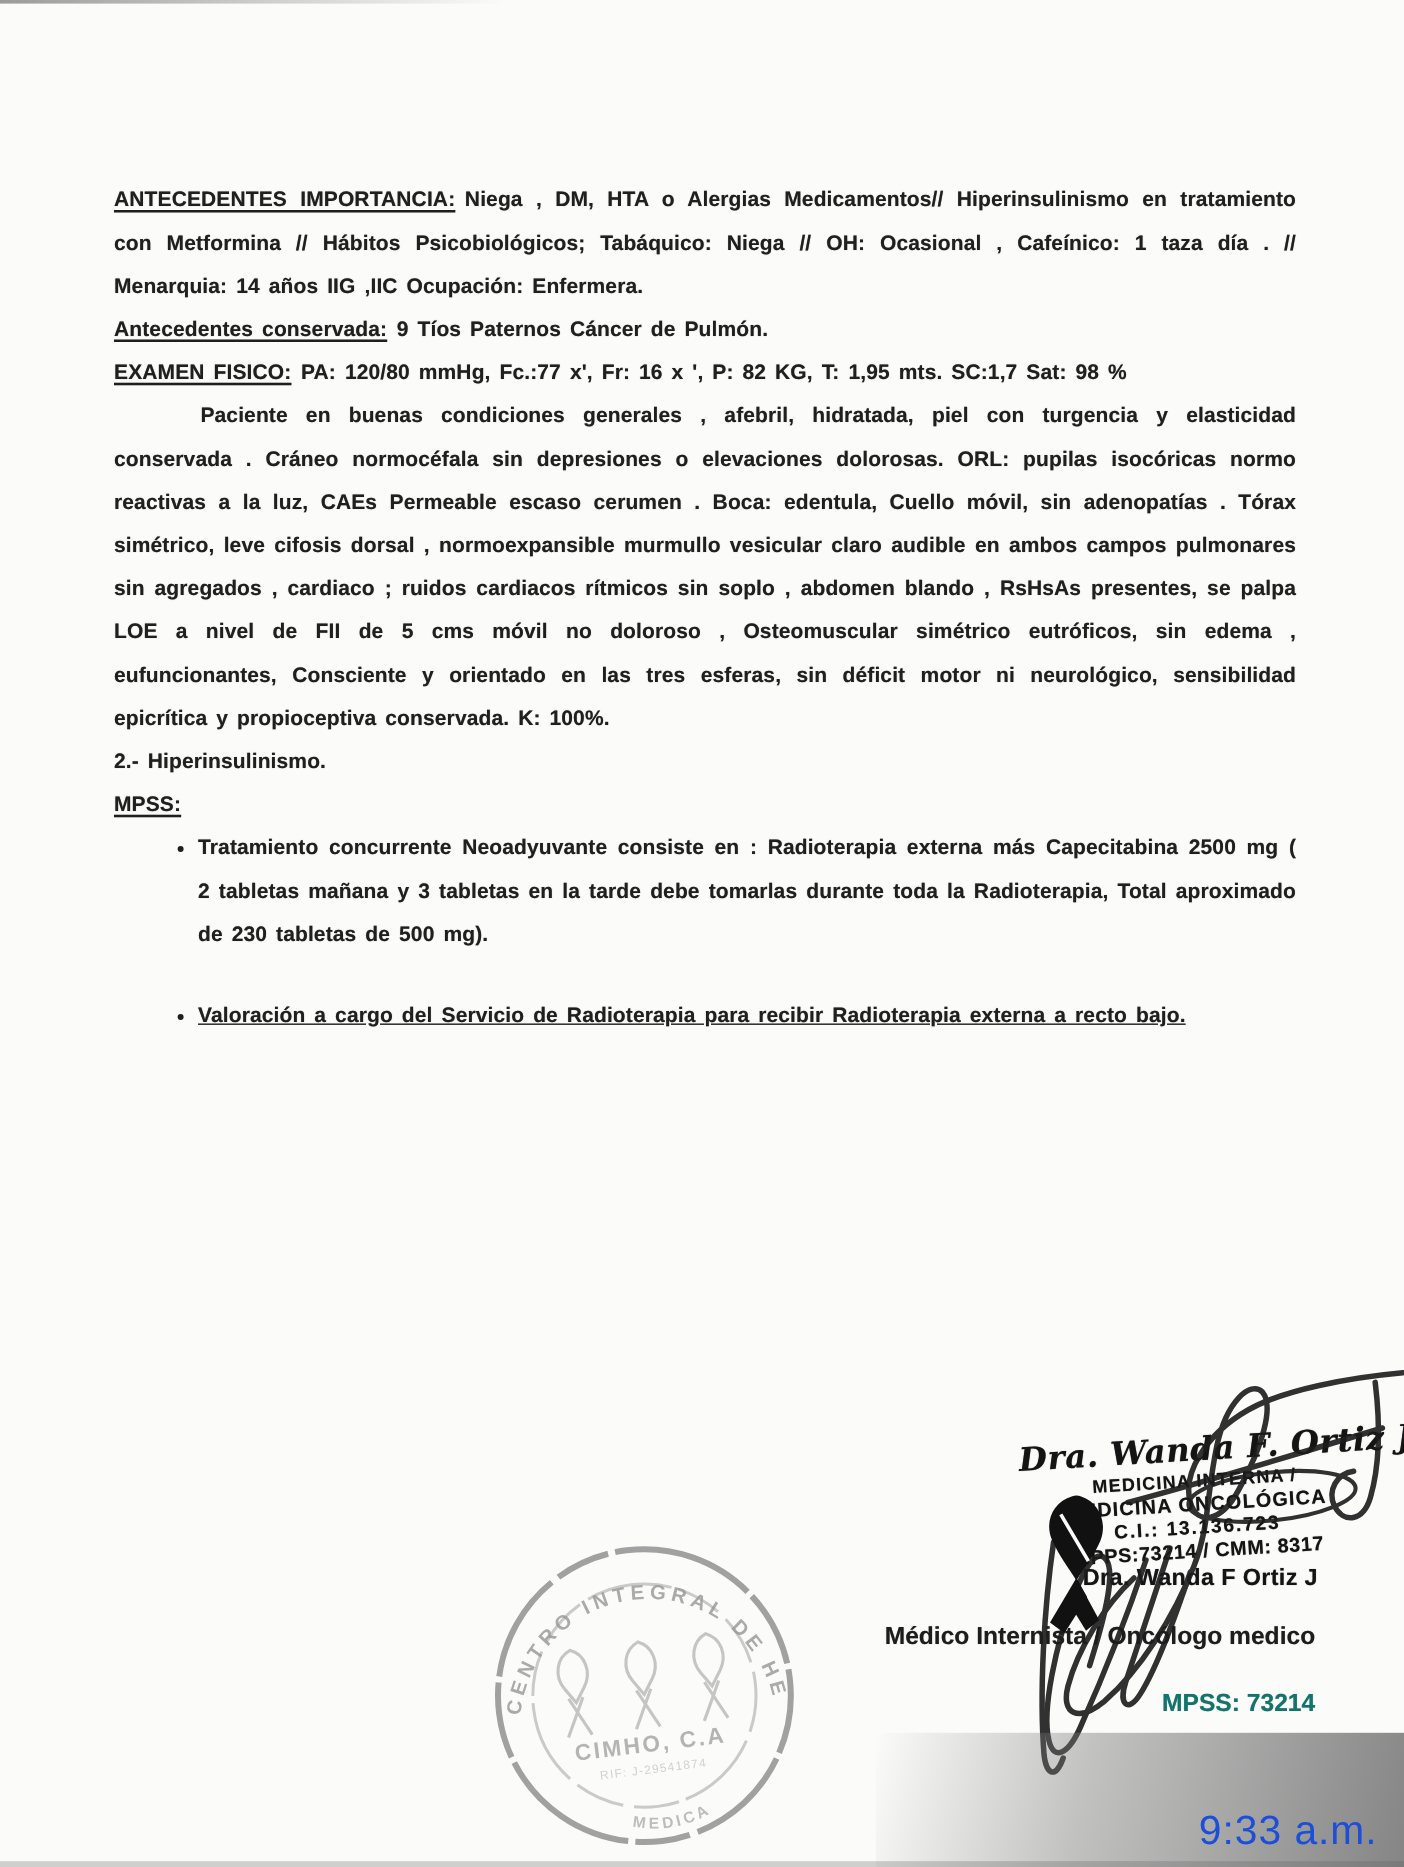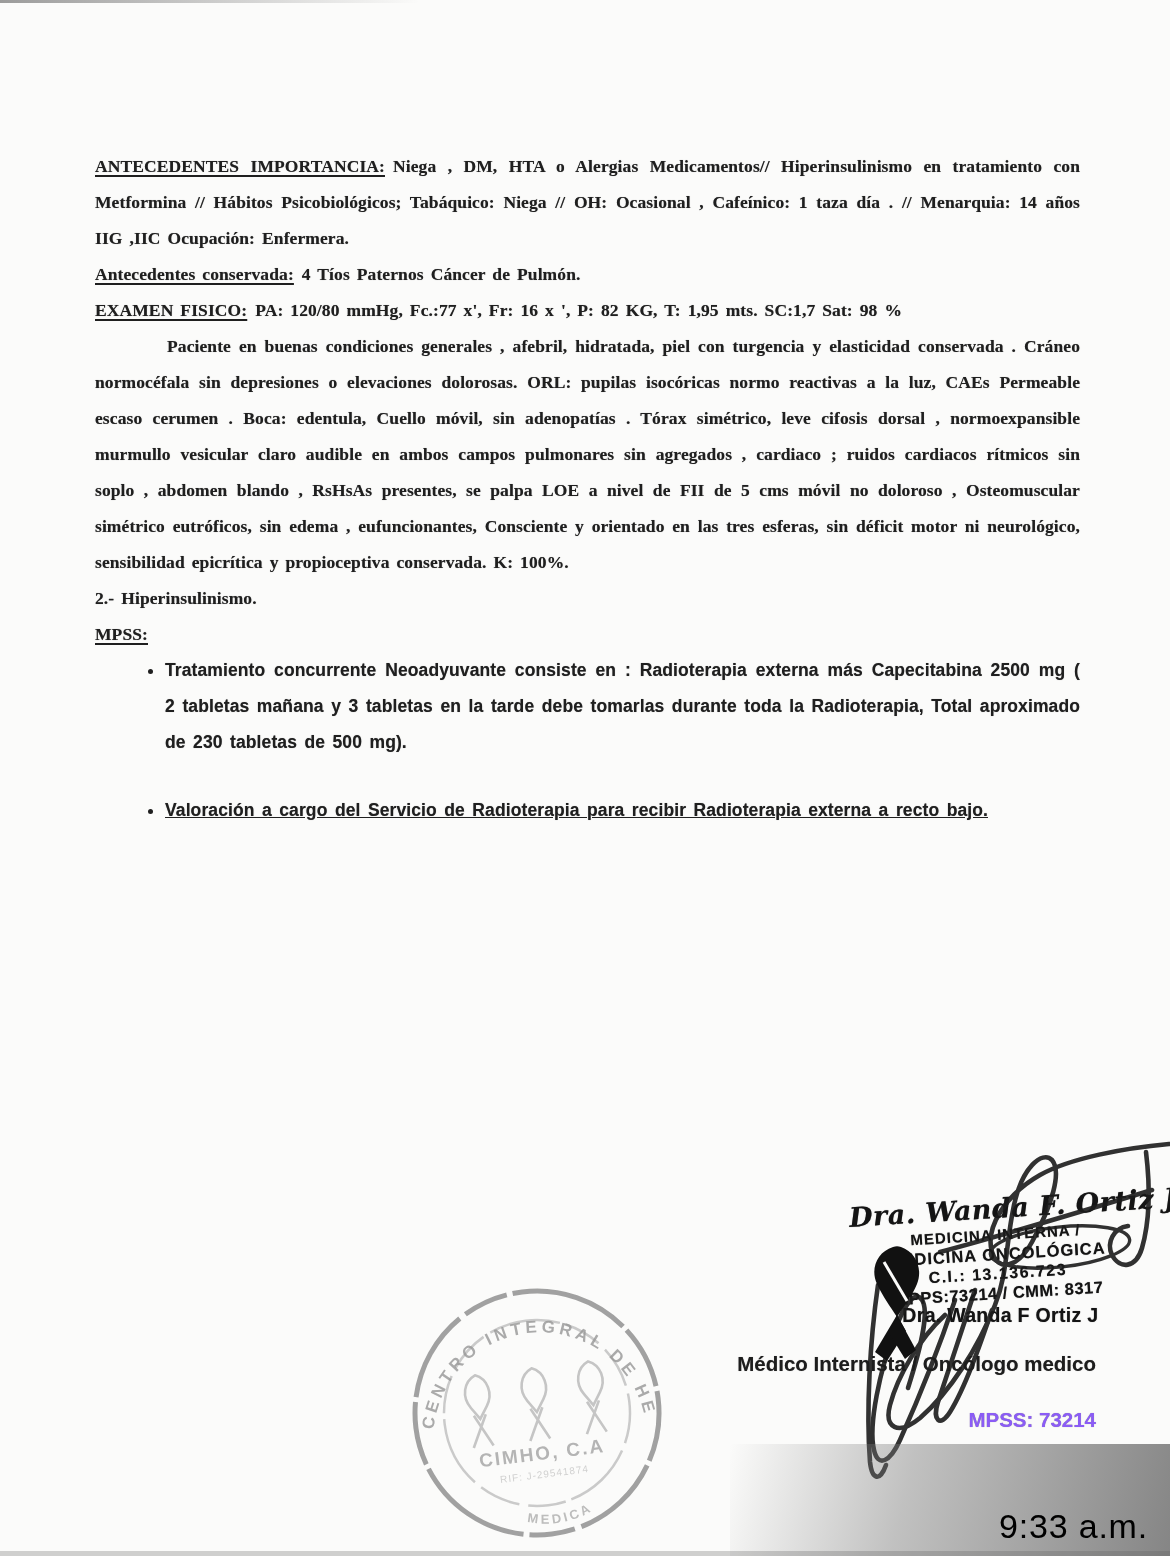--- a/index.html
+++ b/index.html
@@ -14,21 +14,21 @@
   .edge-top{
     position:absolute;top:0;left:0;width:420px;height:3px;
     background:linear-gradient(90deg, rgba(60,60,60,.5), rgba(60,60,60,0));
   }
   .doc{
     position:absolute;left:95px;top:148px;width:985px;
     font-size:17.5px;font-weight:700;line-height:36px;
     letter-spacing:.1px;word-spacing:2.5px;
     text-shadow:0 0 .7px rgba(25,25,25,.55);
   }
-  .doc p{margin:0;font-family:Liberation Serif, serif;}
+  .doc p{margin:0;}
   .just{text-align:justify;}
   .lbl{
     text-decoration:underline;
     text-decoration-thickness:1.6px;
     text-underline-offset:3px;
     margin-right:8px;
   }
   .m-fam{margin-top:22px;}
   .m-exa{margin-top:16px;}
   .m-desc{margin-top:10px;text-indent:72px;}
@@ -61,51 +61,51 @@
     font-size:19.5px;font-weight:700;line-height:23px;margin-top:1px;
     transform:rotate(3.5deg);letter-spacing:.3px;
   }
   .role-line{
     position:absolute;top:1352px;right:74px;
     font-size:20.5px;font-weight:700;color:#1d1d1d;
     text-shadow:0 0 .7px rgba(25,25,25,.5);
   }
   .mpss-line{
     position:absolute;top:1408px;right:74px;
-    font-size:20.5px;font-weight:700;color:#8b5cf6;
+    font-size:20.5px;font-weight:700;color:#0f766e;
     text-shadow:0 0 .7px rgba(25,25,25,.5);
   }
   .sig-svg,.seal-svg{position:absolute;left:0;top:0;}
   .seal-wrap{
     position:absolute;left:406px;top:1282px;width:262px;height:262px;
     transform:rotate(-7deg);opacity:.85;
   }
   .ts-corner{
     position:absolute;right:0;bottom:0;width:440px;height:112px;
     background:linear-gradient(103deg, rgba(130,130,130,0) 0%, rgba(122,122,122,.45) 40%, rgba(100,100,100,.78) 100%);
   }
   .ts-text{
     position:absolute;right:22px;bottom:10px;
-    font-size:34px;font-weight:400;color:#000000;letter-spacing:.8px;
+    font-size:34px;font-weight:400;color:#1d4ed8;letter-spacing:.8px;
   }
   .edge-bottom{
     position:absolute;left:0;right:0;bottom:0;height:5px;
     background:rgba(95,95,95,.28);
   }
 </style>
 </head>
 <body>
 
 <div class="page">
   <div class="edge-top"></div>
 
   <main class="doc">
     <p class="just"><span class="lbl">ANTECEDENTES IMPORTANCIA:</span><span>Niega , DM, HTA o Alergias Medicamentos// Hiperinsulinismo en tratamiento con Metformina // Hábitos Psicobiológicos; Tabáquico: Niega // OH: Ocasional , Cafeínico: 1 taza día . // Menarquia: 14 años IIG ,IIC Ocupación: Enfermera.</span></p>
 
-    <p class="m-fam"><span class="lbl">Antecedentes conservada:</span><span>4 Tíos Paternos Cáncer de Pulmón.</span></p>
+    <p class="m-fam"><span class="lbl">Antecedentes conservada:</span><span>9 Tíos Paternos Cáncer de Pulmón.</span></p>
 
     <p class="m-exa"><span class="lbl">EXAMEN FISICO:</span><span>PA: 120/80 mmHg, Fc.:77 x', Fr: 16 x ', P: 82 KG, T: 1,95 mts. SC:1,7 Sat: 98 %</span></p>
 
     <p class="just m-desc">Paciente en buenas condiciones generales , afebril, hidratada, piel con turgencia y elasticidad conservada . Cráneo normocéfala sin depresiones o elevaciones dolorosas. ORL: pupilas isocóricas normo reactivas a la luz, CAEs Permeable escaso cerumen . Boca: edentula, Cuello móvil, sin adenopatías . Tórax simétrico, leve cifosis dorsal , normoexpansible murmullo vesicular claro audible en ambos campos pulmonares sin agregados , cardiaco ; ruidos cardiacos rítmicos sin soplo , abdomen blando , RsHsAs presentes, se palpa LOE a nivel de FII de 5 cms móvil no doloroso , Osteomuscular simétrico eutróficos, sin edema , eufuncionantes, Consciente y orientado en las tres esferas, sin déficit motor ni neurológico, sensibilidad epicrítica y propioceptiva conservada. K: 100%.</p>
 
 
     <p class="m-item">2.- Hiperinsulinismo.</p>
 
     <p class="m-plan"><span class="lbl">MPSS:</span></p>
 

